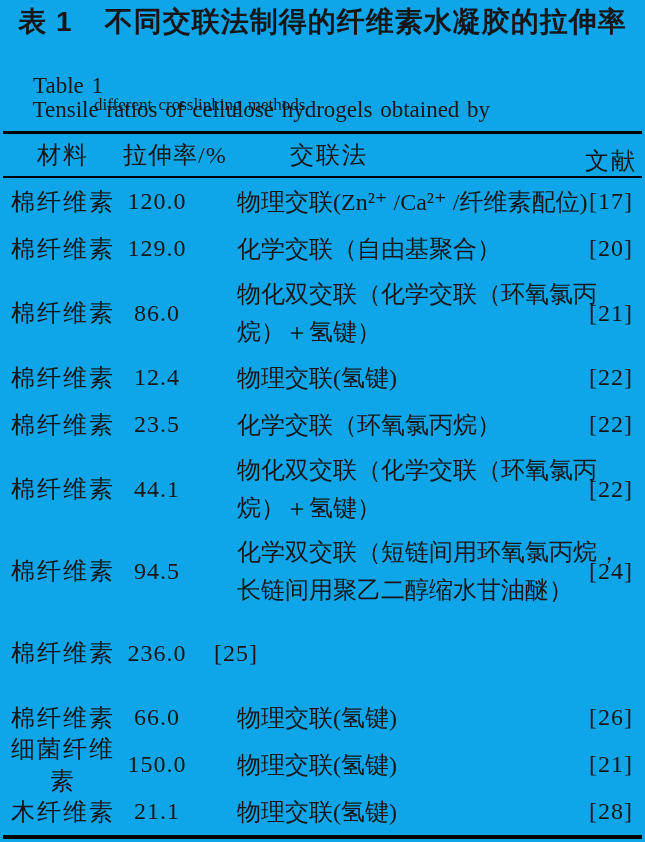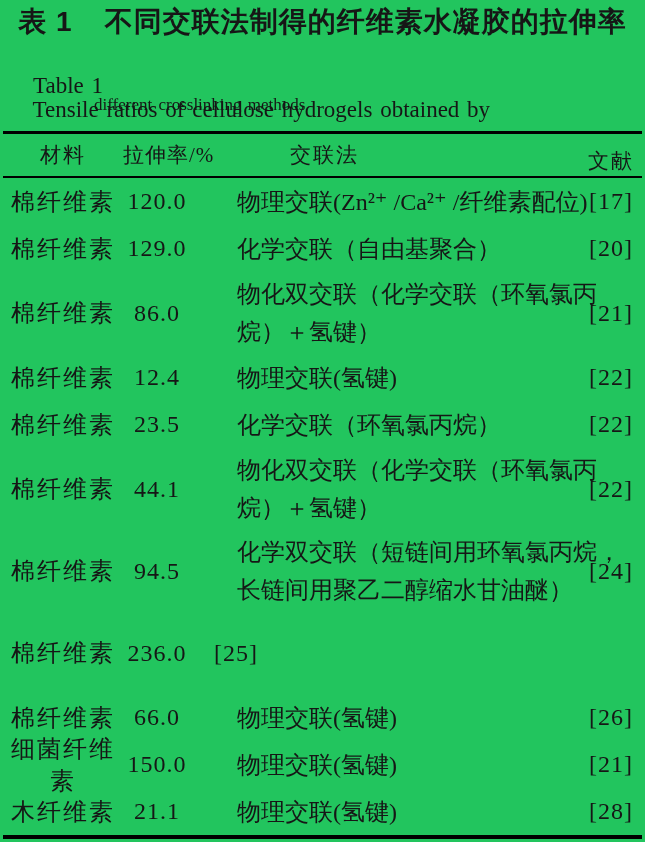--- a/index.html
+++ b/index.html
@@ -1,19 +1,19 @@
 <!DOCTYPE html>
 <html><head>
 <meta charset="utf-8">
 <style>
   html,body{margin:0;padding:0;background:#ffffff;}
   .page{
     position:relative;
     width:645px;height:842px;
-    background:#22c55e;
+    background:#0ea5e9;
     color:#161616;
     font-family:"Liberation Serif","DejaVu Serif",serif;
     overflow:hidden;
   }
   
   .title-cn{
     position:absolute;top:5px;left:0;width:645px;
     display:flex;justify-content:center;gap:32px;
     font-family:"Liberation Sans","DejaVu Sans",sans-serif;
     font-weight:bold;font-size:28px;line-height:34px;
@@ -31,21 +31,21 @@
   }
   
   .tbl{
     position:absolute;top:131px;left:3px;width:639px;
     border-top:3px solid #000;
     border-bottom:4px solid #000;
   }
   .thead{
     display:flex;align-items:center;height:42px;
     border-bottom:2px solid #000;
-    font-size:21px;
+    font-size:24px;
   }
   .trow{display:flex;align-items:center;font-size:24px;}
   .row-single{height:47px;}
   .row-double{height:82px;}
   .cell{box-sizing:border-box;}
   .c-material{width:120px;text-align:center;letter-spacing:2px;}
   .c-ratio{width:70px;text-align:center;letter-spacing:1px;padding-right:2px;}
   .c-method{width:375px;padding-left:44px;white-space:pre;line-height:38px;letter-spacing:0;}
   .c-ref{width:74px;text-align:center;letter-spacing:1px;padding-left:12px;}
   .th-material{width:120px;text-align:center;letter-spacing:2px;}

